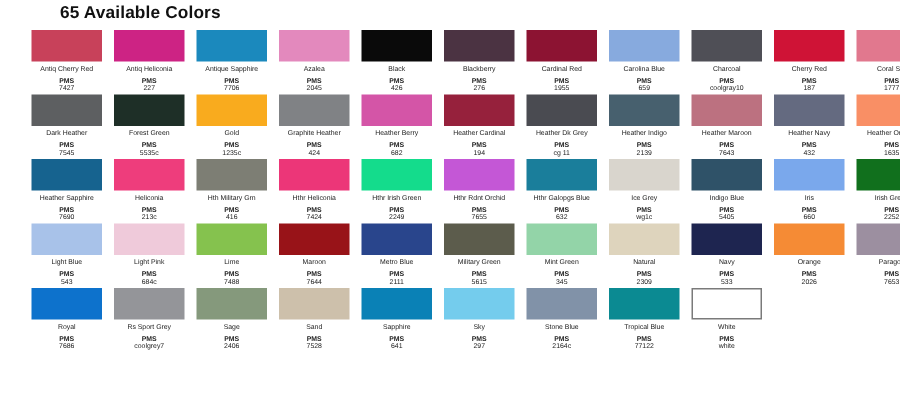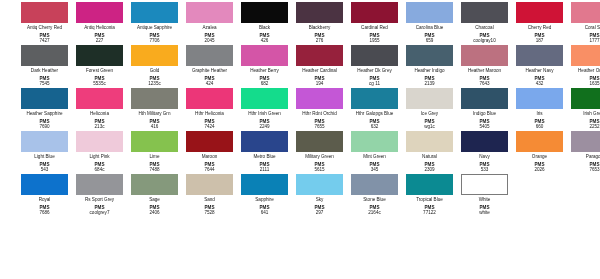--- a/index.html
+++ b/index.html
@@ -88,20 +88,21 @@
   }
   .rowwrap {
     margin-bottom: 0px;
   }
 </style>
 </head>
 <body>
 
 <div id="page">
 
+  <div id="page-title">65 Available Colors</div>
 
   <div class="grid">
       <div class="row rowwrap">
         <div class="cell">
           <div class="swatch" style="background: rgb(200, 65, 90);"></div>
           <div class="cname">Antiq Cherry Red</div>
           <div class="meta">
             <div class="pms-label">PMS</div>
             <div class="pms-code">7427</div>
           </div>

